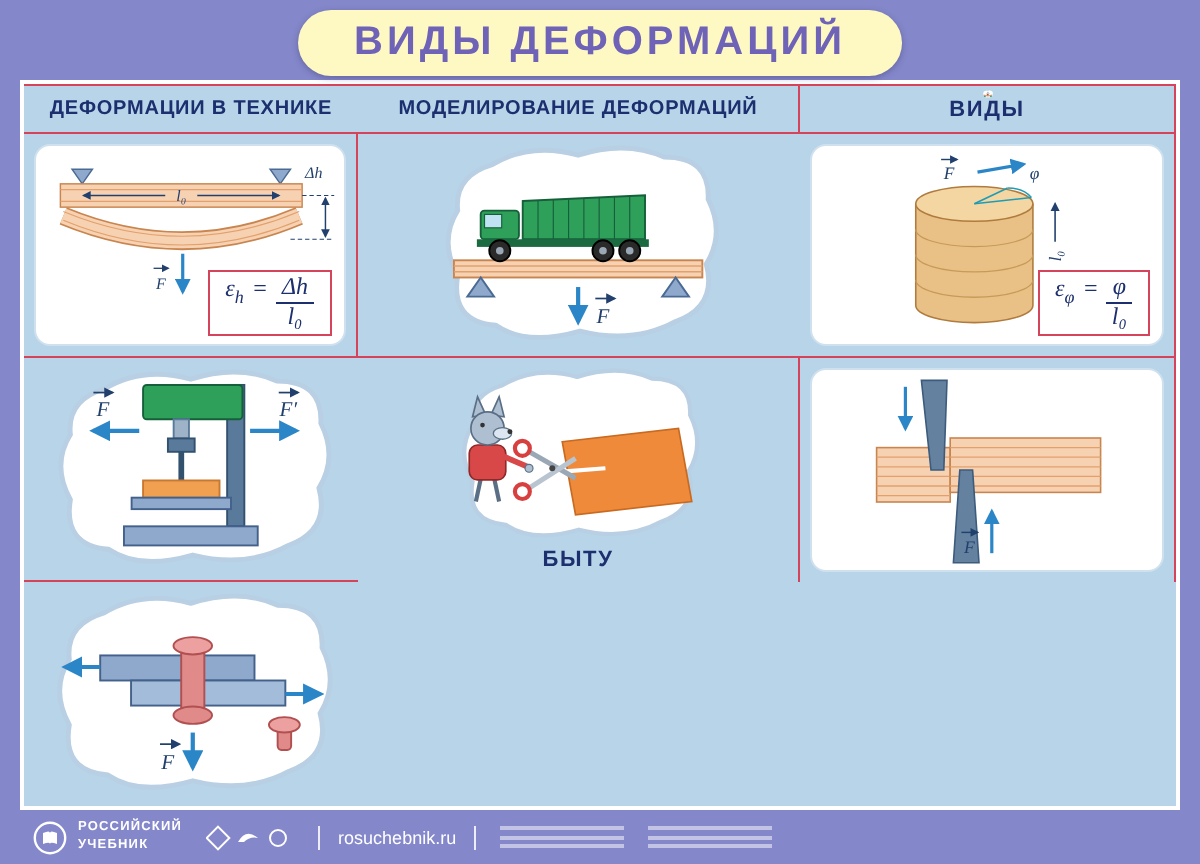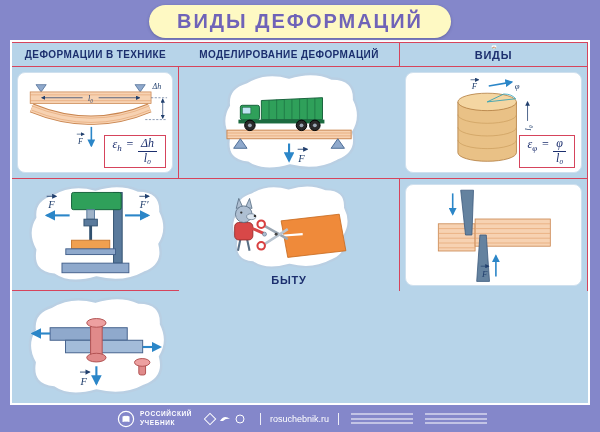--- a/index.html
+++ b/index.html
@@ -19,21 +19,21 @@
   .row-label{font-size:11px;font-weight:bold;color:#1c2f6e;letter-spacing:.8px;margin:0 0 3px}
   .model{padding:5px;display:flex}
   .panel{position:relative;flex:1;background:#fff;border-radius:8px;border:1.5px solid #cfe0ee;min-width:0}
   .panel svg{position:absolute;inset:2px;width:calc(100% - 4px);height:calc(100% - 4px)}
   .cloud{fill:#fff;stroke:#b9cfe3;stroke-width:2.5}
   .mtext{font-family:"Liberation Serif",serif;font-style:italic;font-size:11px;fill:#22406e}
   .formula{position:absolute;right:6px;bottom:4px;display:flex;align-items:flex-start;gap:4px;background:#fff;border:1.6px solid #d6445c;padding:1px 8px;font-family:"Liberation Serif",serif;font-style:italic;color:#1c2f6e;font-size:12px;z-index:3}
   .formula sub{font-size:9px}
   .frac{display:inline-flex;flex-direction:column;align-items:center;line-height:1.15}
   .frac .num{border-bottom:1px solid #1c2f6e;padding:0 3px}
-  .footer{position:absolute;left:4px;right:0;bottom:0;height:27px;background:#8487ca;display:flex;align-items:center;justify-content:center;gap:12px;color:#fff}
+  .footer{position:absolute;left:16px;right:0;bottom:0;height:27px;background:#8487ca;display:flex;align-items:center;gap:12px;color:#fff}
   .pub{display:flex;align-items:center;gap:5px}
   .pub-text{font-size:6.5px;font-weight:bold;letter-spacing:.6px;line-height:1.25;text-align:left}
   .site{font-size:9px;padding:1px 9px;border-left:1px solid rgba(255,255,255,.85);border-right:1px solid rgba(255,255,255,.85)}
   .fineprint{display:flex;flex-direction:column;gap:2.5px}
   .fineprint span{display:block;width:62px;height:2px;background:rgba(255,255,255,.5)}
 </style>
 </head>
 <body>
 
 <svg width="0" height="0" style="position:absolute" aria-hidden="true">

